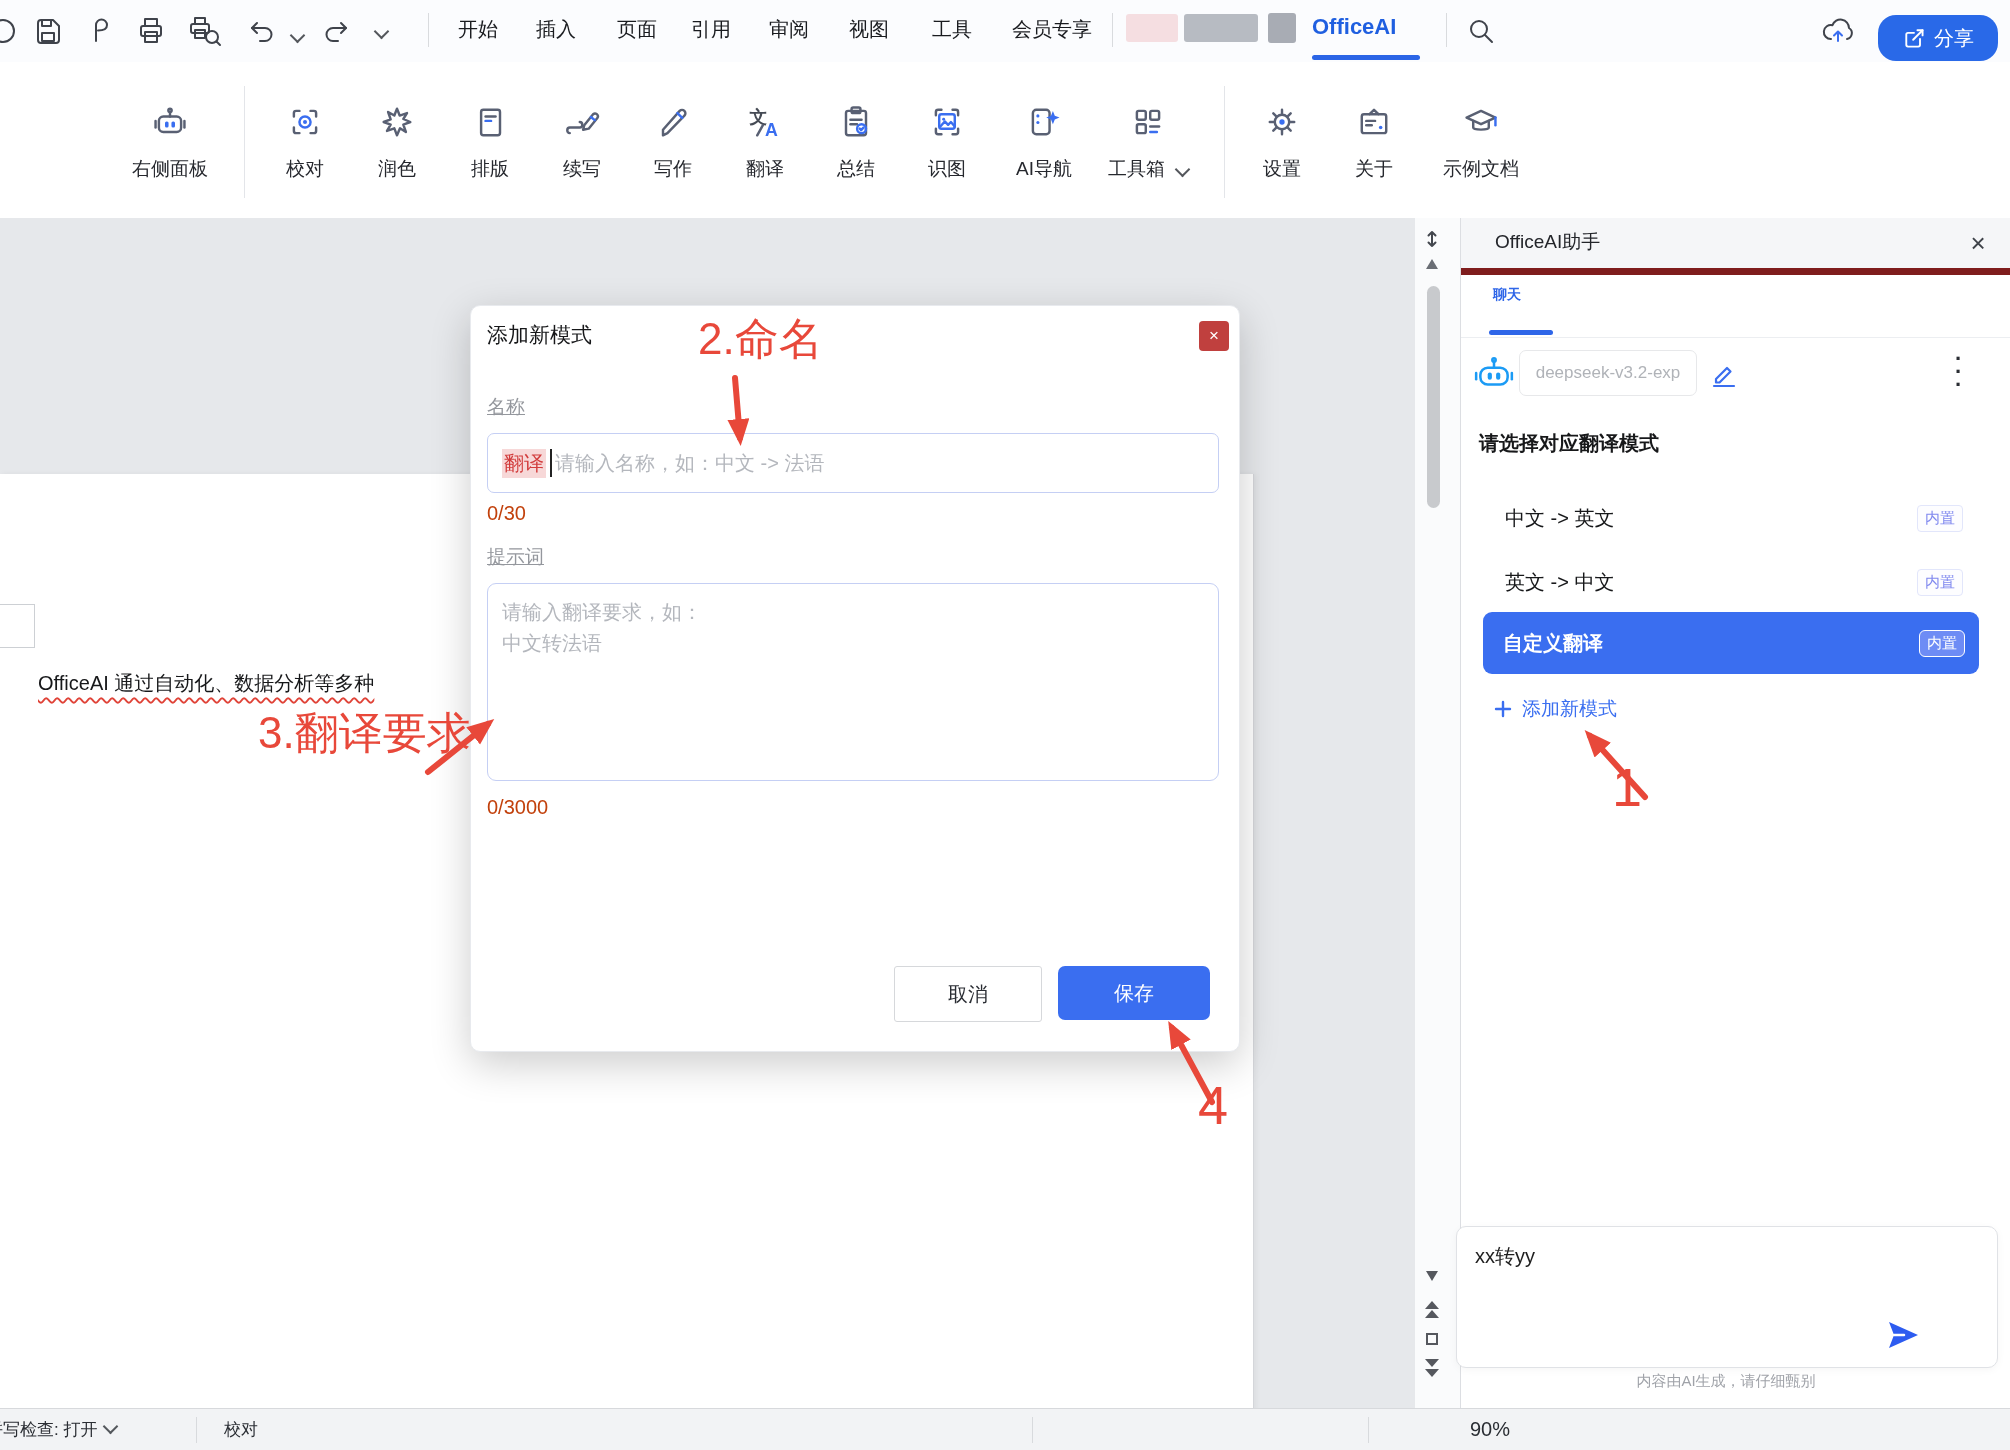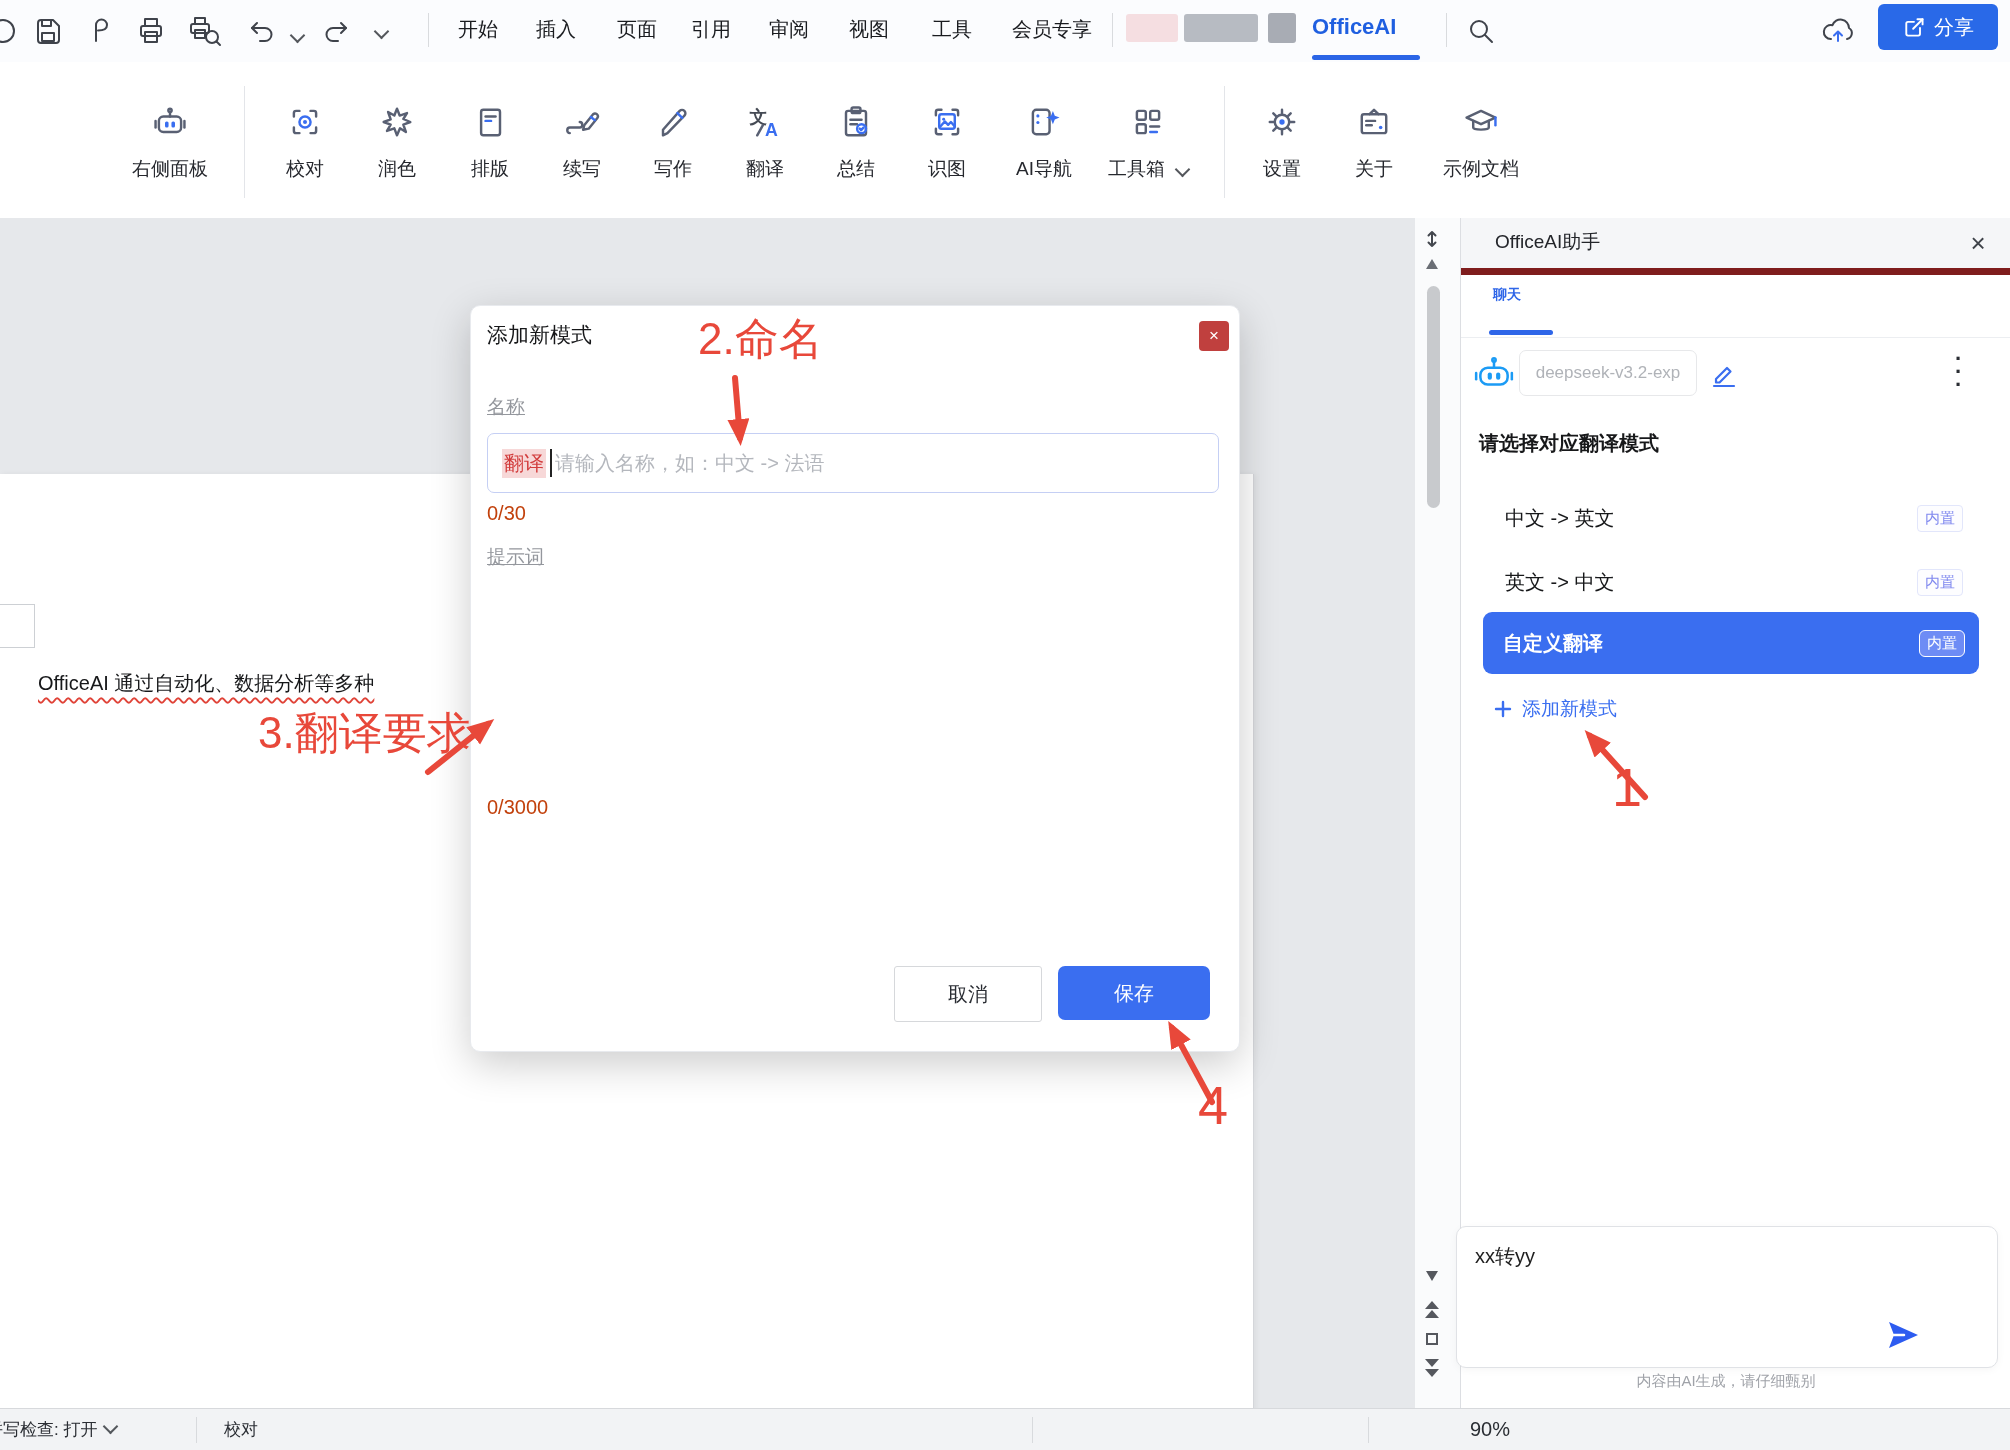--- a/index.html
+++ b/index.html
@@ -5,21 +5,21 @@
   html,body{margin:0;padding:0;background:#fff;}
   #root{position:relative;width:2010px;height:1450px;overflow:hidden;background:#fff;
         font-family:"Liberation Sans","DejaVu Sans",sans-serif;color:#17181a;}
   .abs{position:absolute;}
   
   #titlebar{left:0;top:0;width:2010px;height:62px;background:#fbfcfe;border-bottom:1px solid #e8eaed;}
   .menu-item{top:16px;font-size:20px;color:#191b1f;transform:translateX(-50%);white-space:nowrap;cursor:default;}
   .tb-sep{top:13px;width:1px;height:34px;background:#d9dbde;}
   #officeai-tab{top:14px;font-size:22px;font-weight:bold;color:#1f5fe0;}
   #officeai-underline{top:55px;height:5px;background:#2b65e6;border-radius:3px;}
-  #share-btn{left:1878px;top:4px;width:120px;height:46px;background:#2969e8;border-radius:6px;
+  #share-btn{left:1878px;top:15px;width:120px;height:46px;background:#2969e8;border-radius:18px;
              display:flex;align-items:center;justify-content:center;gap:8px;color:#fff;font-size:20px;}
   .redact{border-radius:3px;}
   
   #ribbon{left:0;top:62px;width:2010px;height:156px;background:#ffffff;border-bottom:1px solid #dfe1e4;}
   .rbtn{position:absolute;top:34px;height:112px;display:flex;flex-direction:column;align-items:center;border-radius:6px;}
   .ricon{height:52px;display:flex;align-items:center;justify-content:center;}
   .rlabel{margin-top:8px;font-size:19px;color:#26282e;white-space:nowrap;display:flex;align-items:center;gap:4px;}
   .rib-sep{top:24px;width:1px;height:112px;background:#e3e5e9;}
   svg.ic{stroke:#596073;fill:none;stroke-width:2.2;stroke-linecap:round;stroke-linejoin:round;}
   svg.tbi{stroke:#3f434b;fill:none;stroke-width:2;stroke-linecap:round;stroke-linejoin:round;}
@@ -435,20 +435,24 @@
 
     <div class="abs dlg-label" style="top:88px">名称</div>
     <div id="name-field" class="abs dlg-field">
       <span class="sel-red">翻译</span>
       <span class="caret"></span>
       <span class="ph">请输入名称，如：中文 -&gt; 法语</span>
     </div>
     <div class="abs counter" style="top:196px">0/30</div>
 
     <div class="abs dlg-label" style="top:238px">提示词</div>
+    <div id="prompt-field" class="abs dlg-field">
+      <span class="ph">请输入翻译要求，如：</span>
+      <span class="ph">中文转法语</span>
+    </div>
     <div class="abs counter" style="top:490px">0/3000</div>
 
     <div id="btn-cancel" class="abs">取消</div>
     <div id="btn-save" class="abs">保存</div>
   </div>
 
   <svg id="overlay" class="abs" width="2010" height="1450" viewBox="0 0 2010 1450">
     <defs>
       <marker id="ah" markerUnits="userSpaceOnUse" markerWidth="28" markerHeight="24" refX="19" refY="11" orient="auto">
         <path d="M0 0L27 11L0 22z" fill="#e8483a"></path>

